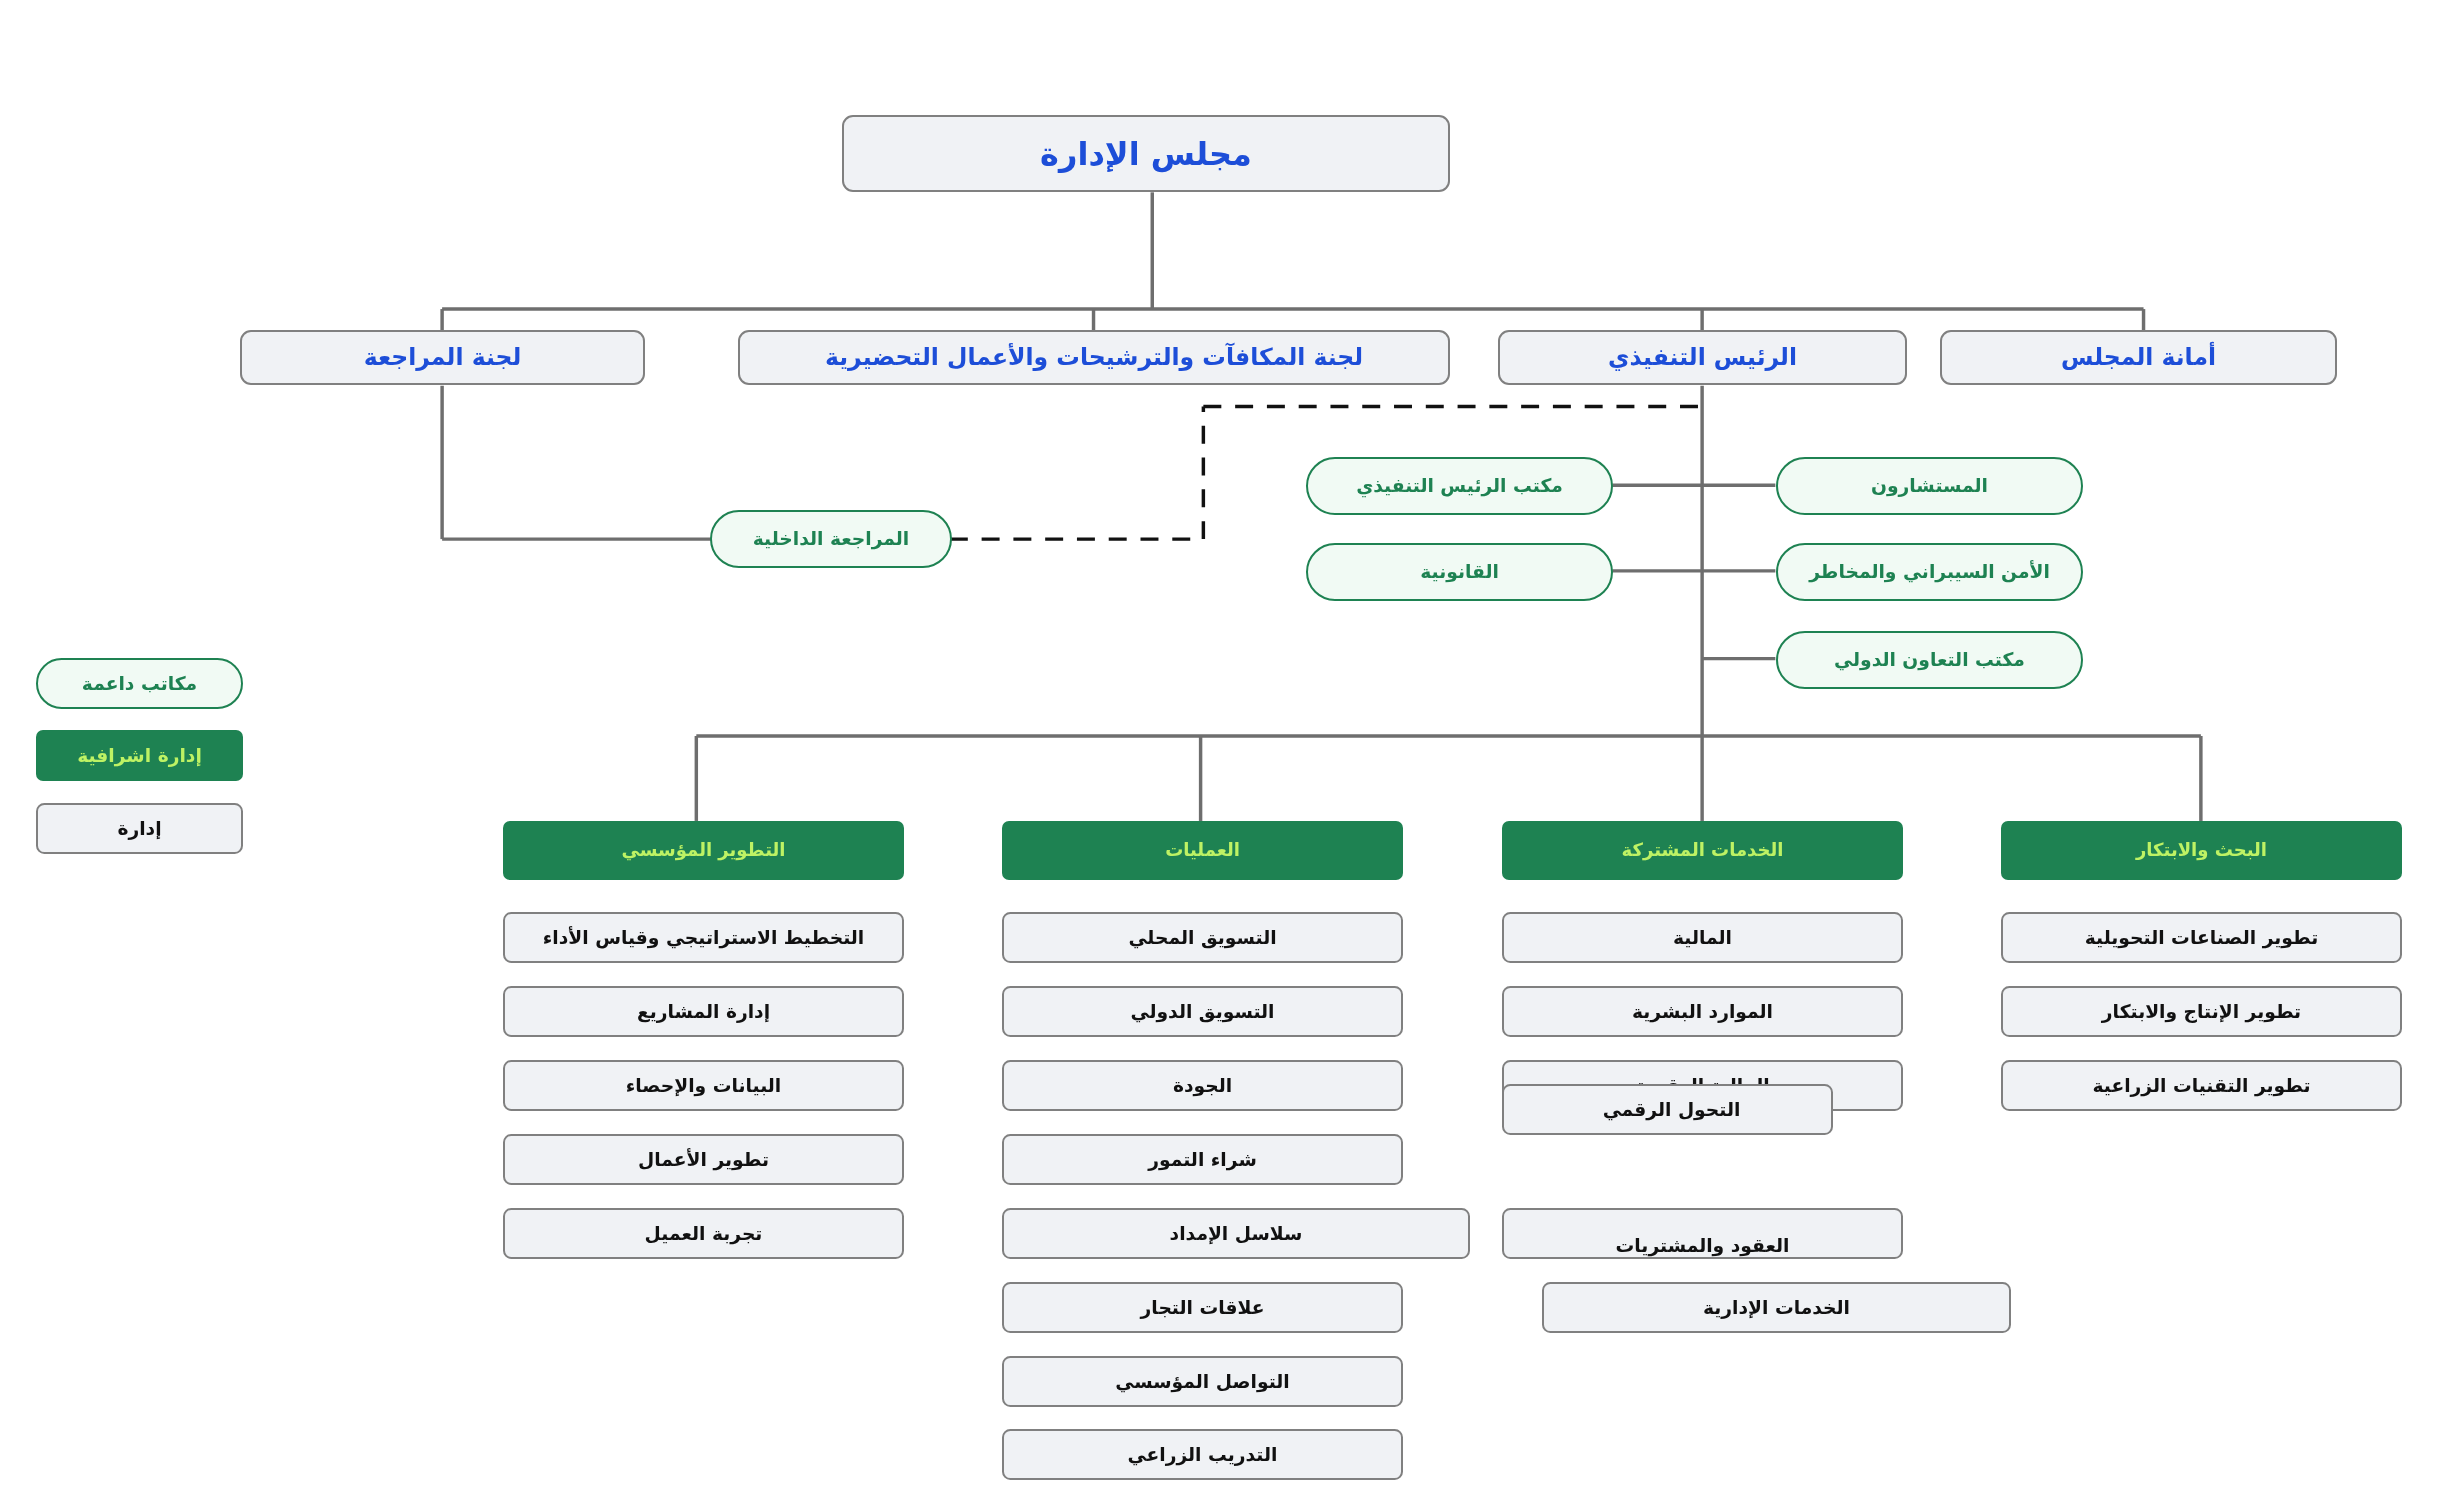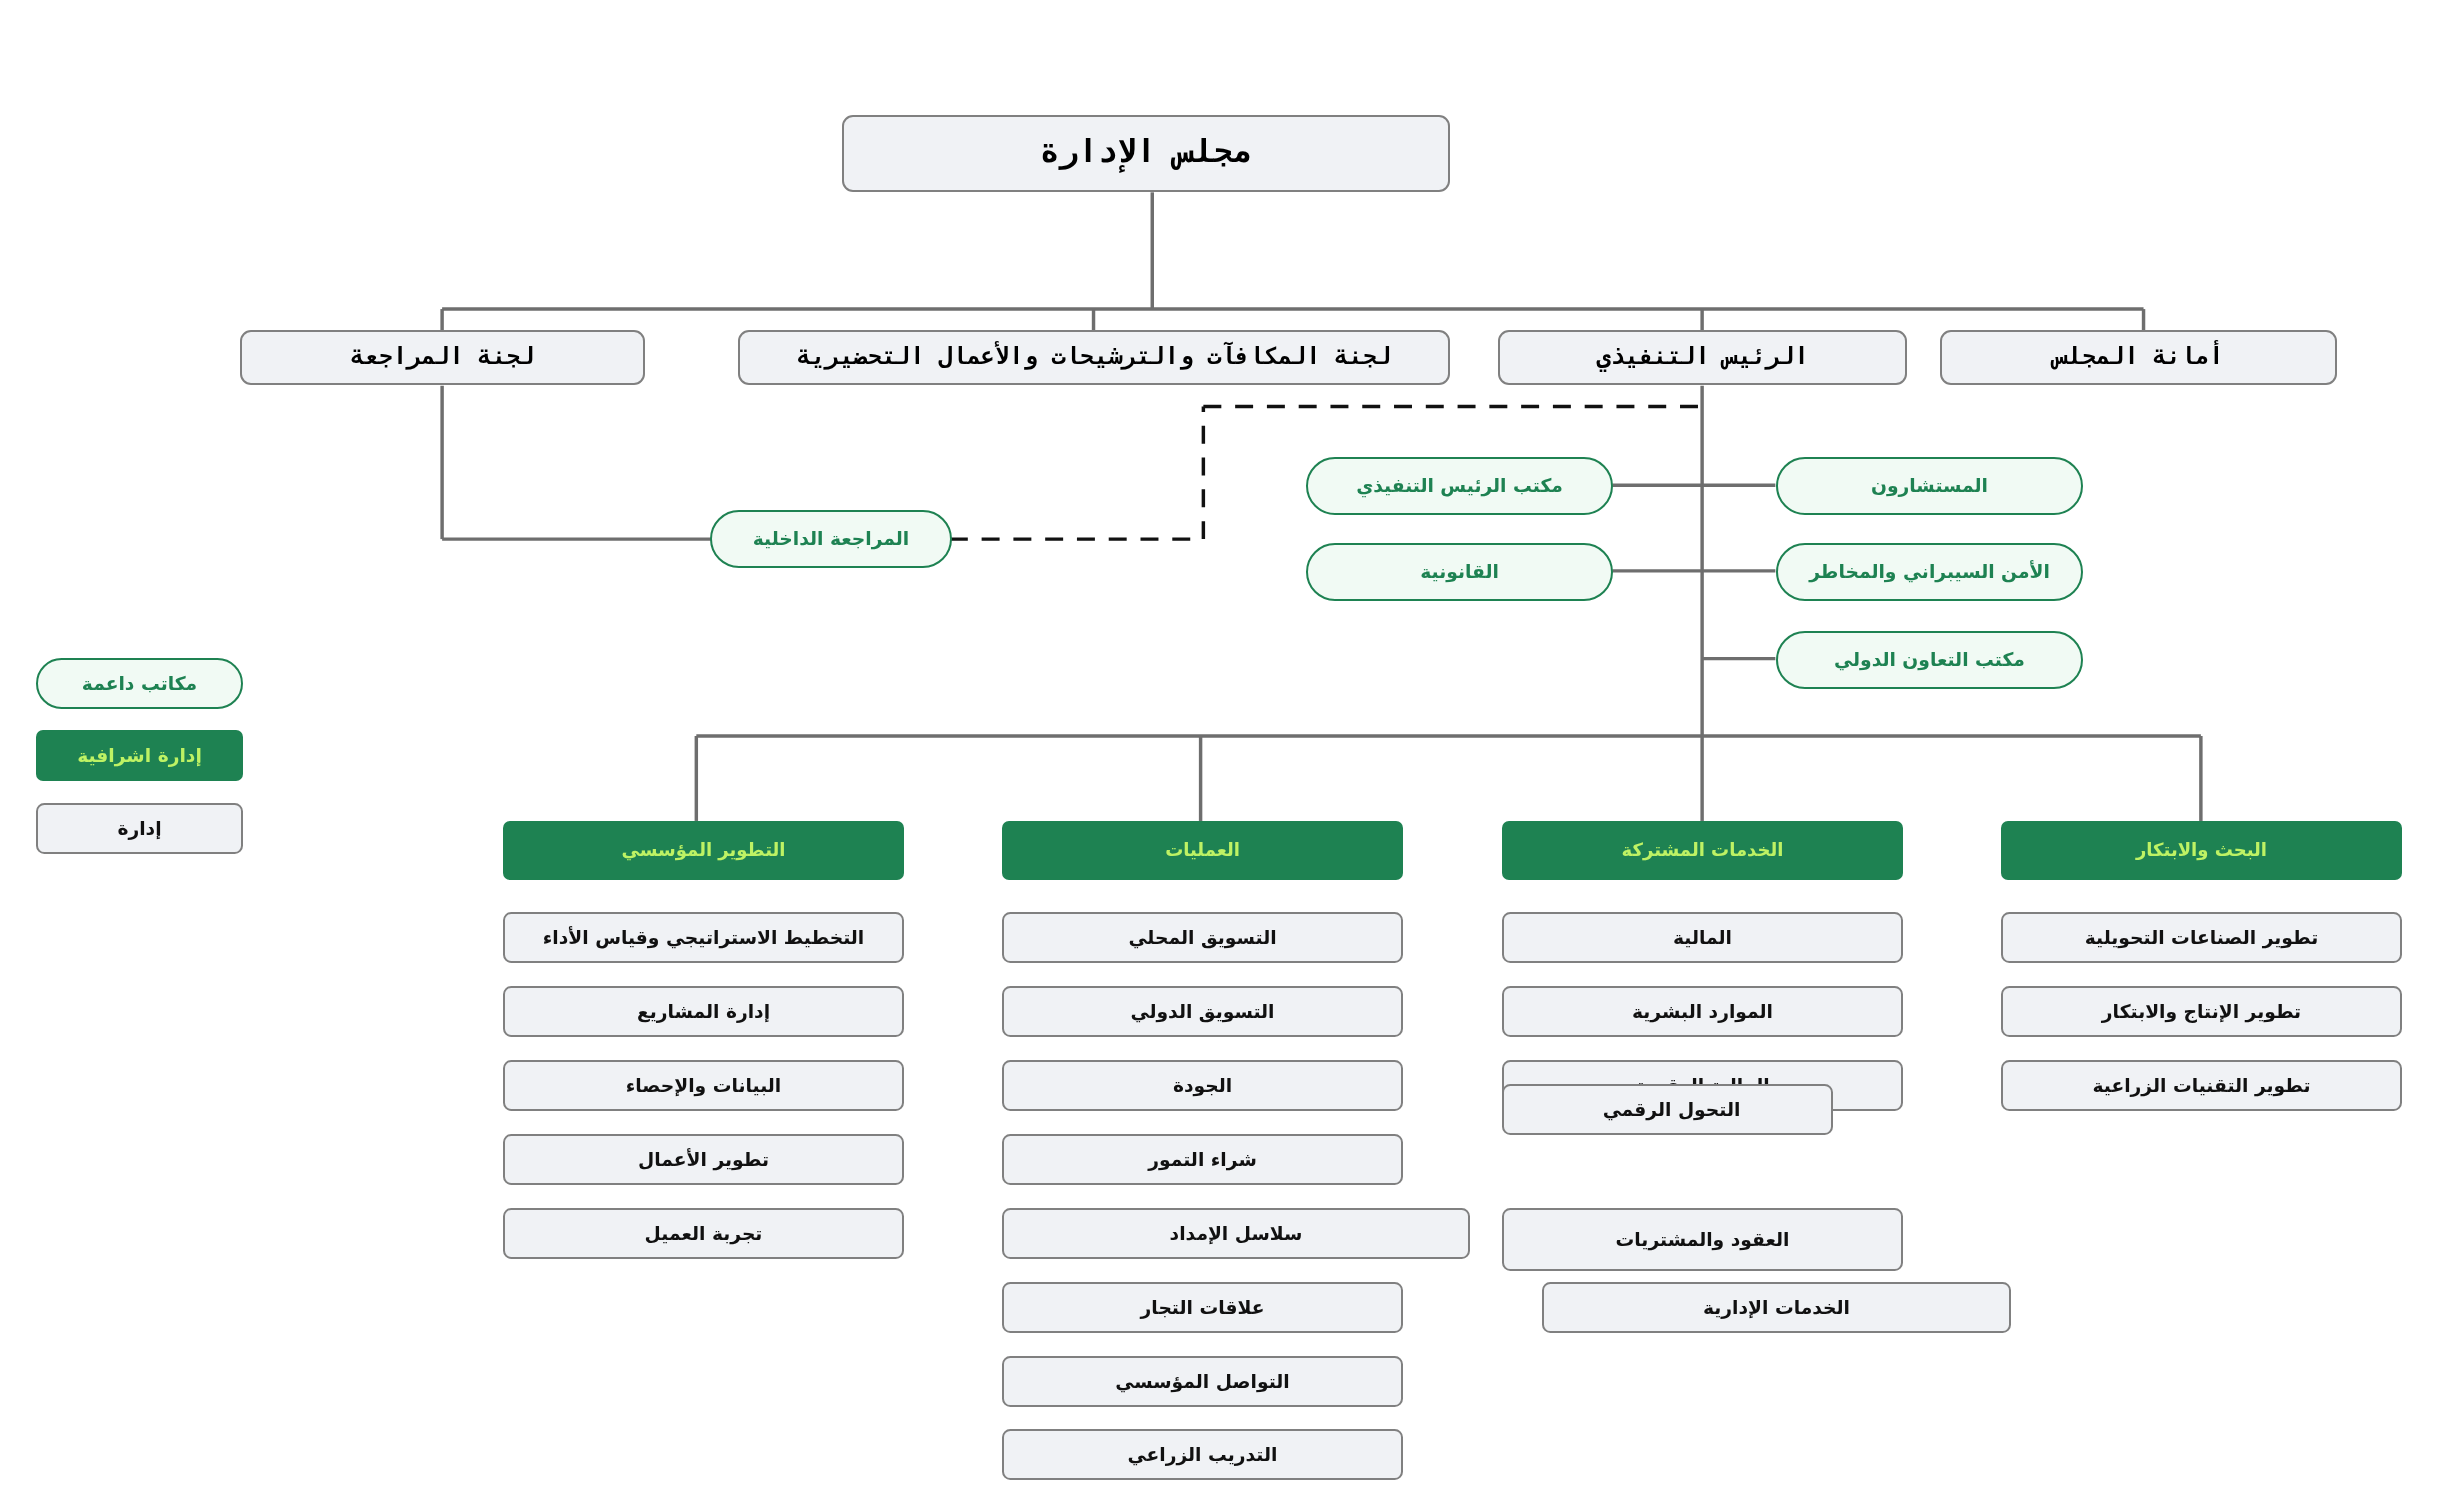--- a/index.html
+++ b/index.html
@@ -32,23 +32,22 @@
     border:2.1px solid #808080;
     border-radius:8.3px;
     color:#111111;
   }
 
   
   .n-top{
     background:#F0F2F5;
     border:2.8px solid #808080;
     border-radius:11px;
-    color:#000000;
+    color:#1d4ed8;
     font-weight:700;
-    font-family:Liberation Mono, monospace;
   }
 
   
   .n-pill{
     background:#F1FAF4;
     border:2.8px solid #1E8252;
     border-radius:690px;
     color:#1E8252;
     font-weight:700;
   }
@@ -222,21 +221,21 @@
   </div>
   <div class="node n-gray unit" style="left:1502px;top:986px;width:401px;height:51px;">
     <span>الموارد البشرية</span>
   </div>
   <div class="node n-gray unit" style="left:1502px;top:1060px;width:401px;height:51px;">
     <span>المالية الرقمية</span>
   </div>
   <div class="node n-gray unit" style="left:1502px;top:1084px;width:331px;height:51px;padding-left:8px;">
     <span>التحول الرقمي</span>
   </div>
-  <div class="node n-gray unit" style="left:1502px;top:1208px;width:401px;height:63px;">
+  <div class="node n-gray unit" style="left:1502px;top:1208px;width:401px;height:51px;align-items:flex-end;">
     <span>العقود والمشتريات</span>
   </div>
   <div class="node n-gray unit" style="left:1502px;top:1282px;width:469px;height:51px;margin-left:40px;">
     <span>الخدمات الإدارية</span>
   </div>
 
   <div class="node n-green dept" style="left:2001px;top:821px;width:401px;height:59px;">
     <span>البحث والابتكار</span>
   </div>
   <div class="node n-gray unit" style="left:2001px;top:912px;width:401px;height:51px;">

